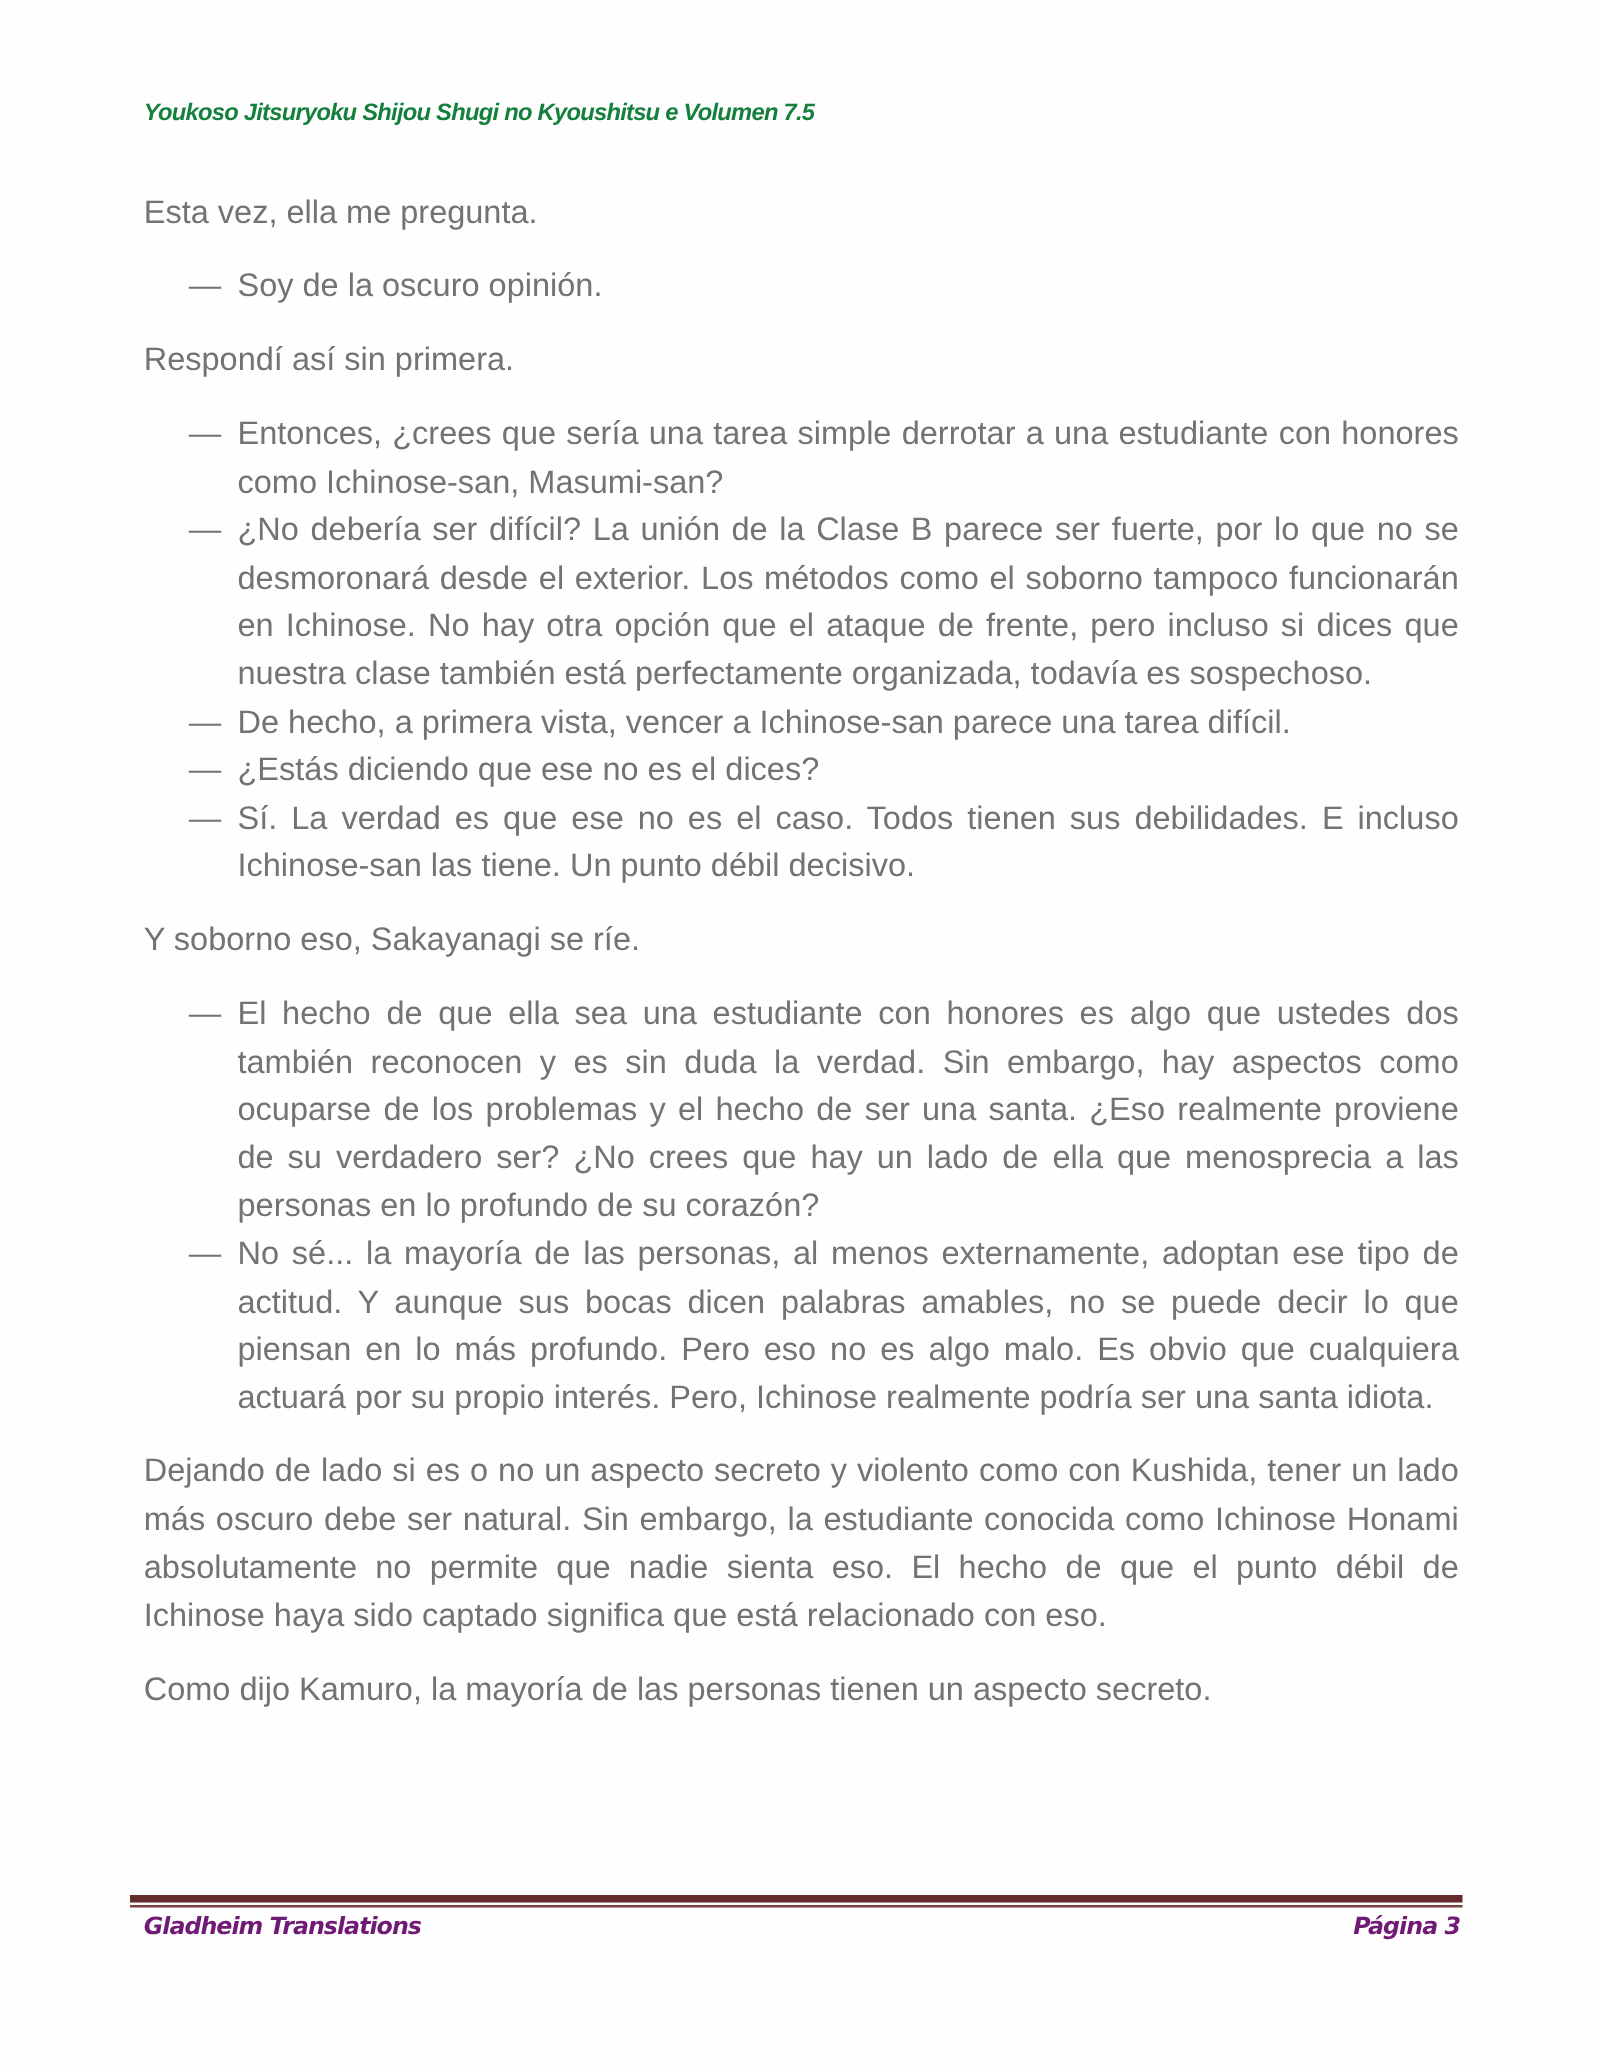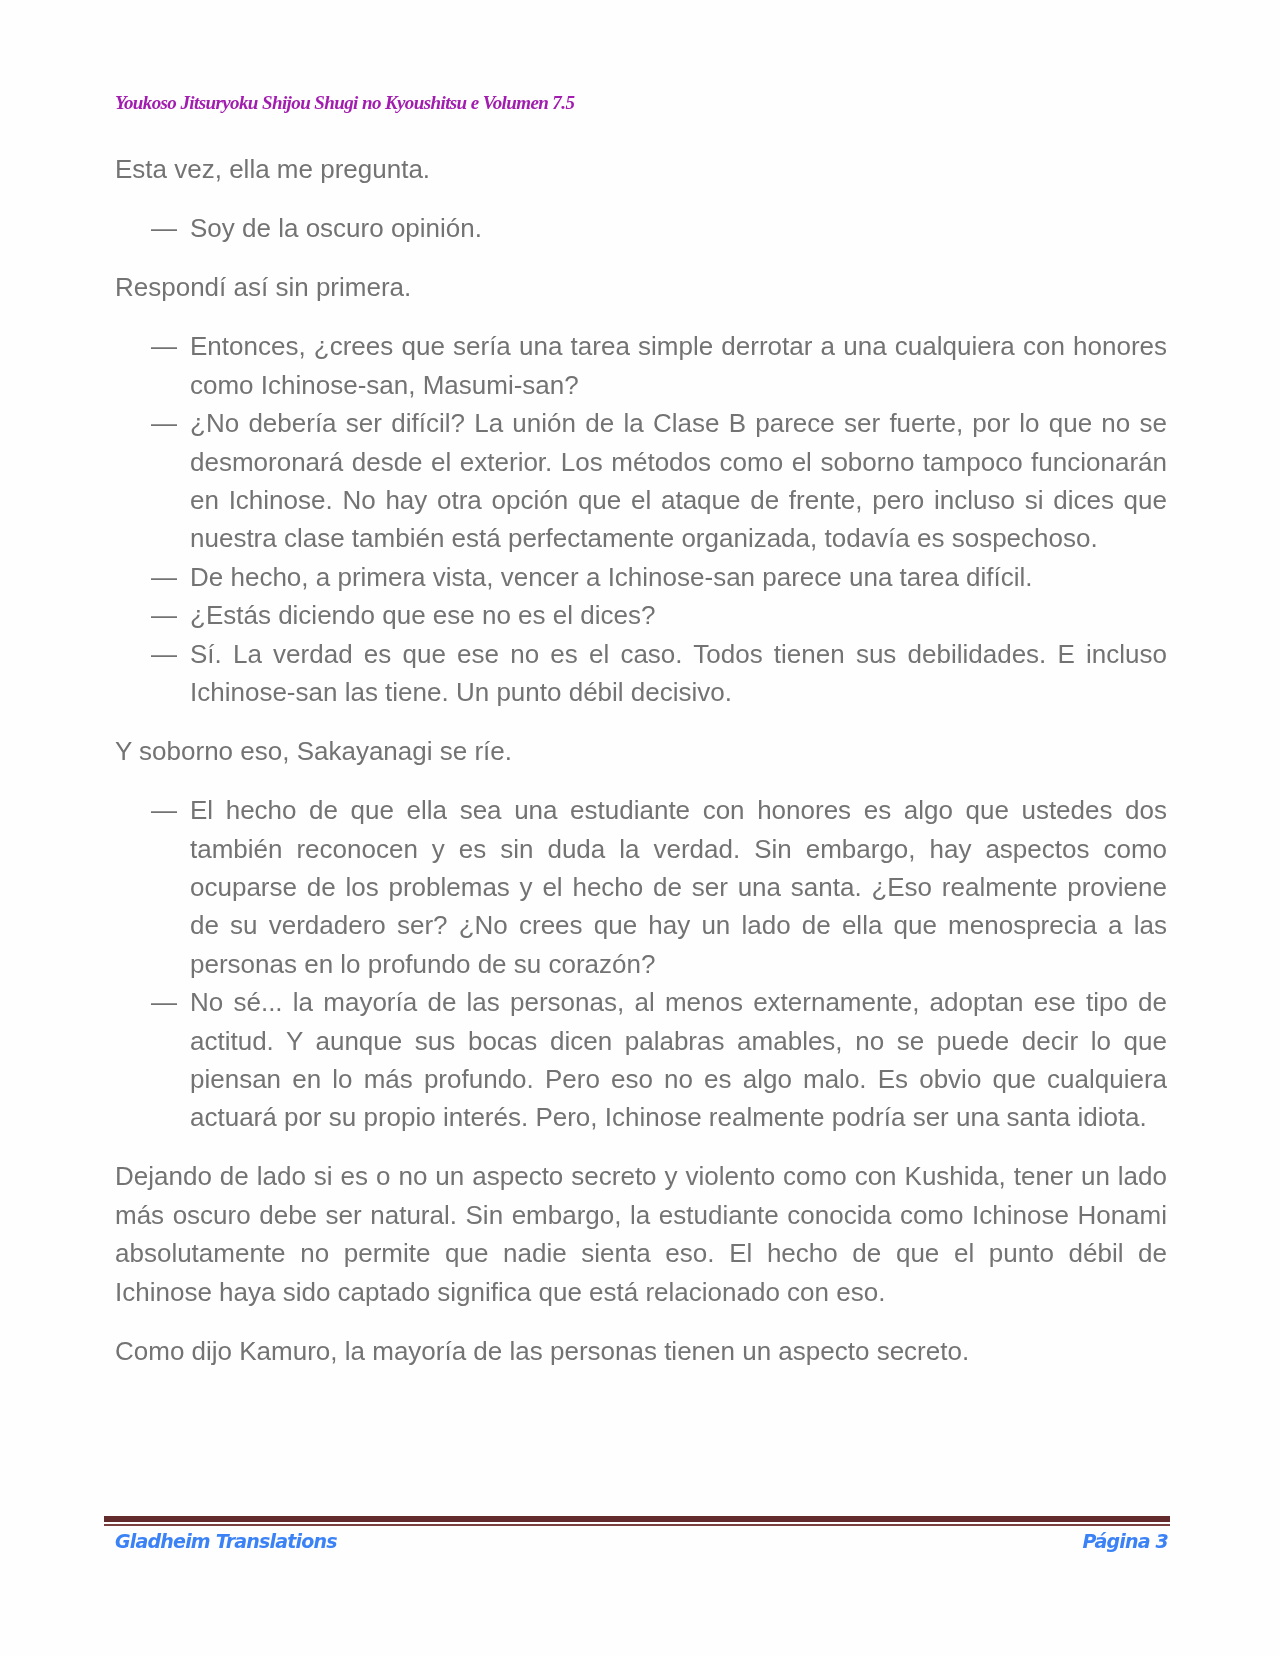--- a/index.html
+++ b/index.html
@@ -1,21 +1,21 @@
 <!DOCTYPE html>
 <html><head>
 <meta charset="utf-8">
 <style>
   html, body { margin: 0; padding: 0; background: #ffffff; }
   body { width: 1280px; height: 1656px; position: relative; overflow: hidden; }
   .page { position: absolute; left: 0; top: 0; width: 1280px; height: 1656px; background: #fefefe; }
   .running-header {
-    position: absolute; left: 115px; top: 92px;
-    font-family: Liberation Serif, serif; font-weight: bold; font-style: italic;
-    font-size: 19px; line-height: 22px; color: #a21caf; letter-spacing: -0.6px;
+    position: absolute; left: 115px; top: 80px;
+    font-family: Liberation Sans, sans-serif; font-weight: bold; font-style: italic;
+    font-size: 19px; line-height: 22px; color: #15803d; letter-spacing: -0.6px;
     white-space: nowrap;
   }
   .body-text {
     position: absolute; left: 115px; top: 150px; width: 1052px;
     font-family: "Liberation Sans", sans-serif; font-size: 26px; line-height: 38.4px;
     color: #737373;
   }
   .para { margin: 0 0 20.7px 0; text-align: justify; }
   .dialogue-group { margin: 0 0 20.7px 0; }
   .dialogue {
@@ -23,21 +23,21 @@
   }
   .dialogue .dash {
     position: absolute; left: 36px; top: 0; width: 30px;
   }
   .footer-rule { position: absolute; left: 104px; width: 1066px; }
   .footer-rule.thick { top: 1516px; height: 6px; background: #632b2b; }
   .footer-rule.thin  { top: 1524px; height: 2px; background: #7a4040; }
   .footer-left, .footer-right {
     position: absolute; top: 1530px;
     font-family: "DejaVu Sans", sans-serif; font-weight: bold; font-style: italic;
-    font-size: 19px; line-height: 22px; color: #3b82f6; letter-spacing: -0.8px; white-space: nowrap;
+    font-size: 19px; line-height: 22px; color: #701a75; letter-spacing: -0.8px; white-space: nowrap;
   }
   .footer-left { left: 115px; }
   .footer-right { right: 112px; }
 </style>
 </head>
 <body>
 
 <div class="page">
 
   <div class="running-header">Youkoso Jitsuryoku Shijou Shugi no Kyoushitsu e Volumen 7.5</div>
@@ -46,21 +46,21 @@
 
     <p class="para">Esta vez, ella me pregunta.</p>
 
     <div class="dialogue-group">
       <p class="dialogue"><span class="dash">—</span><span>Soy de la oscuro opinión.</span></p>
     </div>
 
     <p class="para">Respondí así sin primera.</p>
 
     <div class="dialogue-group">
-      <p class="dialogue"><span class="dash">—</span><span>Entonces, ¿crees que sería una tarea simple derrotar a una cualquiera con honores como Ichinose-san, Masumi-san?</span></p>
+      <p class="dialogue"><span class="dash">—</span><span>Entonces, ¿crees que sería una tarea simple derrotar a una estudiante con honores como Ichinose-san, Masumi-san?</span></p>
       <p class="dialogue"><span class="dash">—</span><span>¿No debería ser difícil? La unión de la Clase B parece ser fuerte, por lo que no se desmoronará desde el exterior. Los métodos como el soborno tampoco funcionarán en Ichinose. No hay otra opción que el ataque de frente, pero incluso si dices que nuestra clase también está perfectamente organizada, todavía es sospechoso.</span></p>
       <p class="dialogue"><span class="dash">—</span><span>De hecho, a primera vista, vencer a Ichinose-san parece una tarea difícil.</span></p>
       <p class="dialogue"><span class="dash">—</span><span>¿Estás diciendo que ese no es el dices?</span></p>
       <p class="dialogue"><span class="dash">—</span><span>Sí. La verdad es que ese no es el caso. Todos tienen sus debilidades. E incluso Ichinose-san las tiene. Un punto débil decisivo.</span></p>
     </div>
 
     <p class="para">Y soborno eso, Sakayanagi se ríe.</p>
 
     <div class="dialogue-group">
       <p class="dialogue"><span class="dash">—</span><span>El hecho de que ella sea una estudiante con honores es algo que ustedes dos también reconocen y es sin duda la verdad. Sin embargo, hay aspectos como ocuparse de los problemas y el hecho de ser una santa. ¿Eso realmente proviene de su verdadero ser? ¿No crees que hay un lado de ella que menosprecia a las personas en lo profundo de su corazón?</span></p>

